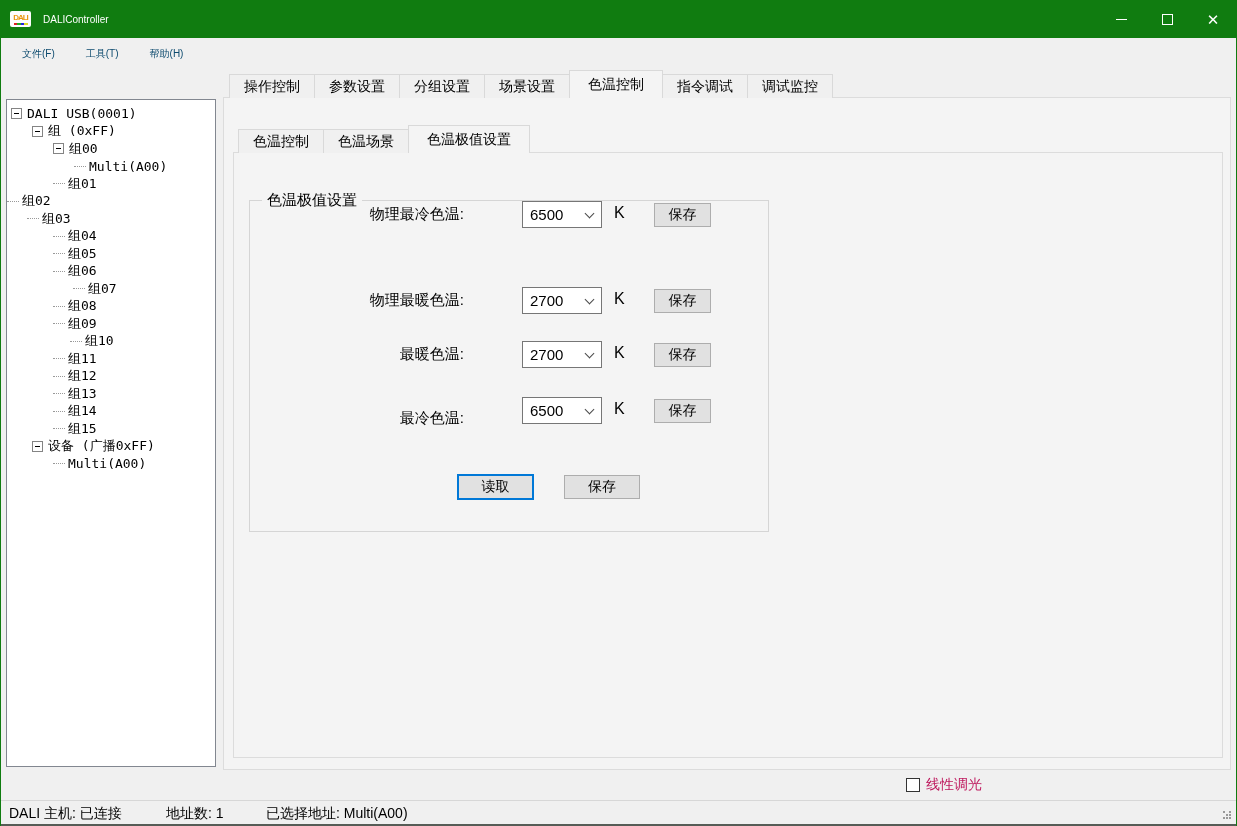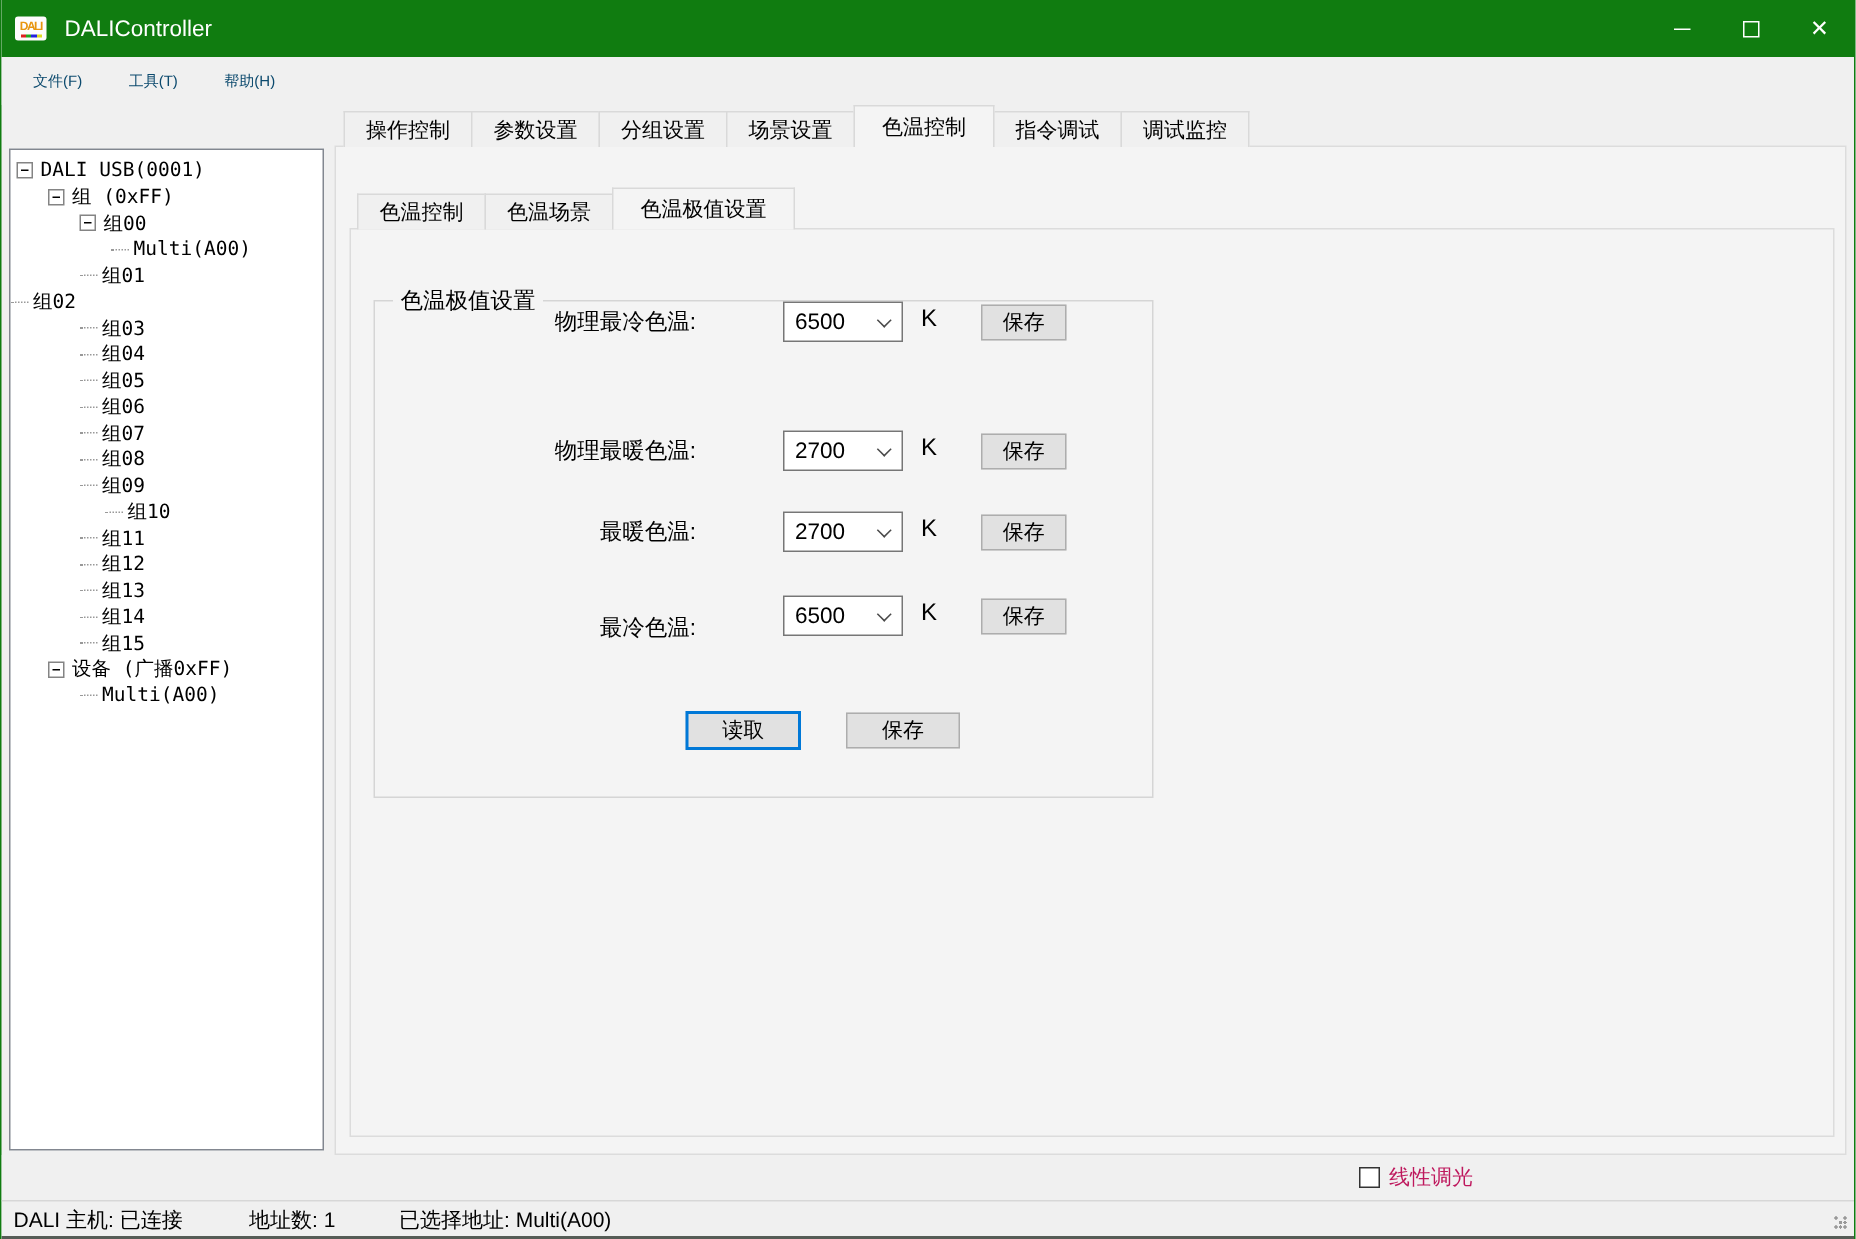--- a/index.html
+++ b/index.html
@@ -8,21 +8,21 @@
             border-left:1px solid #107C10; border-right:1px solid #107C10; }
 
   
   .titlebar { position:absolute; left:0; top:0; width:100%; height:38px; background:#107C10;
               display:flex; align-items:center; }
   .app-icon { width:21px; height:16px; background:#fdfdfd; border-radius:2px; margin-left:9px;
               display:flex; align-items:center; justify-content:center; flex-direction:column; }
   .app-icon .ic-txt { font-size:8px; font-weight:bold; color:#e8960f; line-height:8px; letter-spacing:-1px; }
   .app-icon .ic-bar { width:14px; height:2px; margin-top:1px;
               background:linear-gradient(90deg,#d22 0 25%,#2a2 25% 50%,#22d 50% 75%,#dd2 75% 100%); }
-  .title-text { color:#ffffff; font-size:15px; margin-left:12px; }
+  .title-text { color:#ffffff; font-size:10px; margin-left:12px; }
   .win-btns { margin-left:auto; display:flex; height:100%; }
   .win-btn { width:46px; height:100%; display:flex; align-items:center; justify-content:center; color:#fff; }
   .glyph-min { width:11px; height:1px; background:#fff; }
   .glyph-max { width:11px; height:11px; border:1px solid #fff; }
   .glyph-close { font-size:15px; line-height:15px; }
 
   
   .menubar { position:absolute; left:0; top:38px; width:100%; height:32px; background:#f0f0f0;
              display:flex; align-items:center; }
   .menu-item { font-size:10px; color:#0c4a6e; padding:4px 10px; margin-left:11px; }
@@ -145,37 +145,37 @@
           <span>Multi(A00)</span>
         </div>
         <div class="tree-row" style="padding-left: 46px;">
           <span class="connector"></span>
           <span>组01</span>
         </div>
         <div class="tree-row" style="">
           <span class="connector"></span>
           <span>组02</span>
         </div>
-        <div class="tree-row" style="padding-left: 46px;">
+        <div class="tree-row" style="padding-left: 20px;">
           <span class="connector"></span>
           <span>组03</span>
         </div>
         <div class="tree-row" style="padding-left: 46px;">
           <span class="connector"></span>
           <span>组04</span>
         </div>
         <div class="tree-row" style="padding-left: 46px;">
           <span class="connector"></span>
           <span>组05</span>
         </div>
         <div class="tree-row" style="padding-left: 46px;">
           <span class="connector"></span>
           <span>组06</span>
         </div>
-        <div class="tree-row" style="padding-left: 46px;">
+        <div class="tree-row" style="padding-left: 66px;">
           <span class="connector"></span>
           <span>组07</span>
         </div>
         <div class="tree-row" style="padding-left: 46px;">
           <span class="connector"></span>
           <span>组08</span>
         </div>
         <div class="tree-row" style="padding-left: 46px; text-align: center;">
           <span class="connector"></span>
           <span>组09</span>

